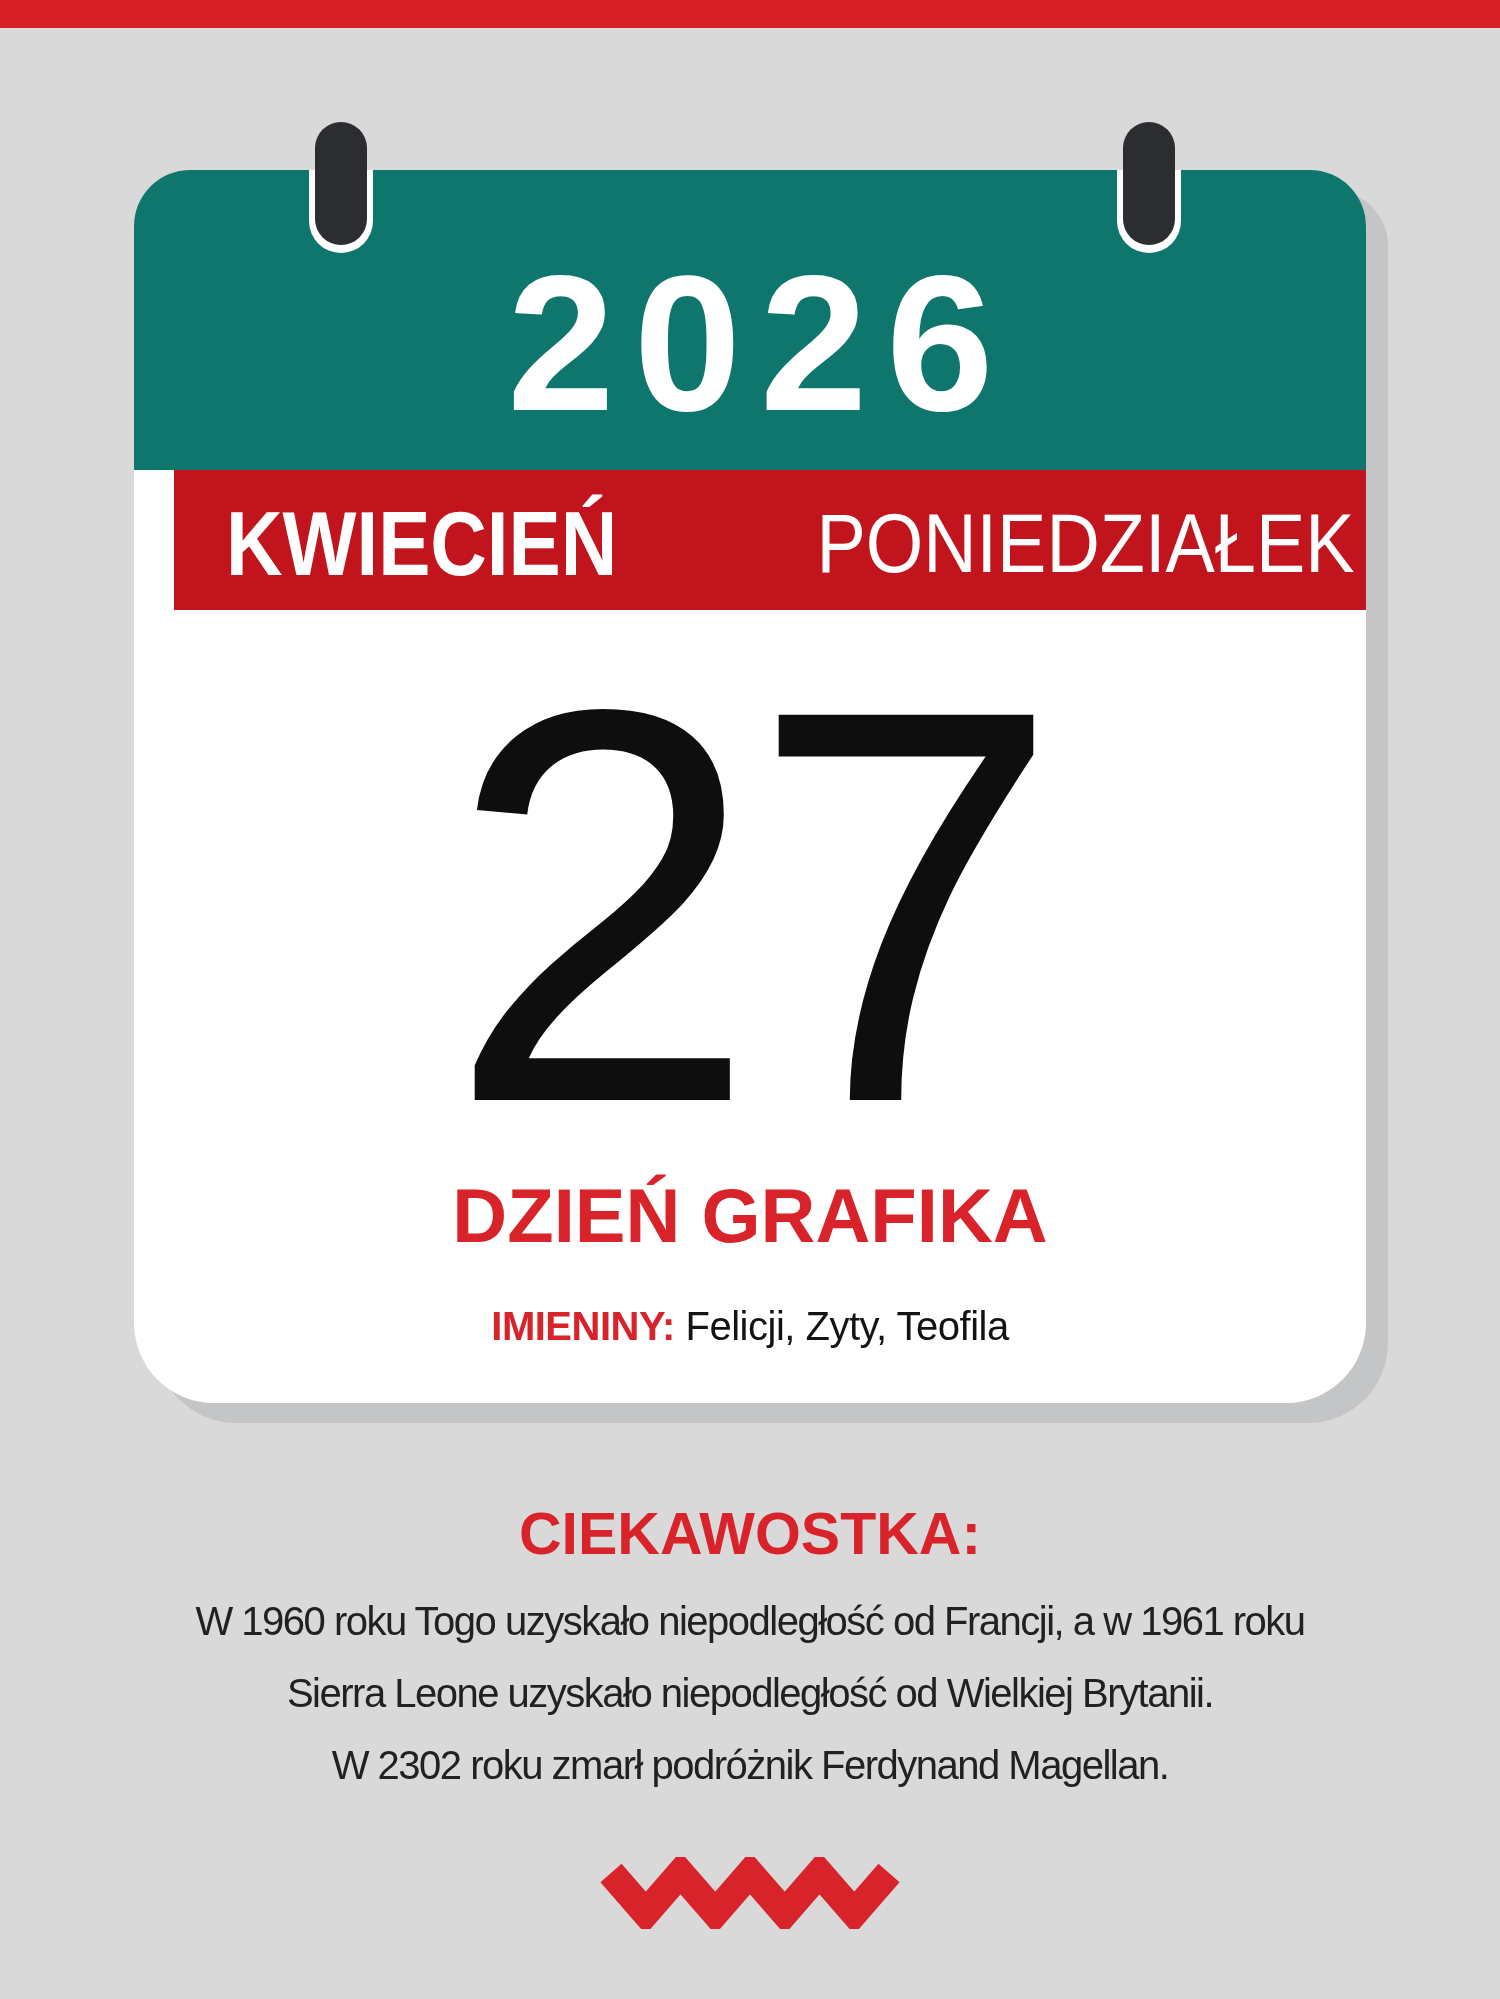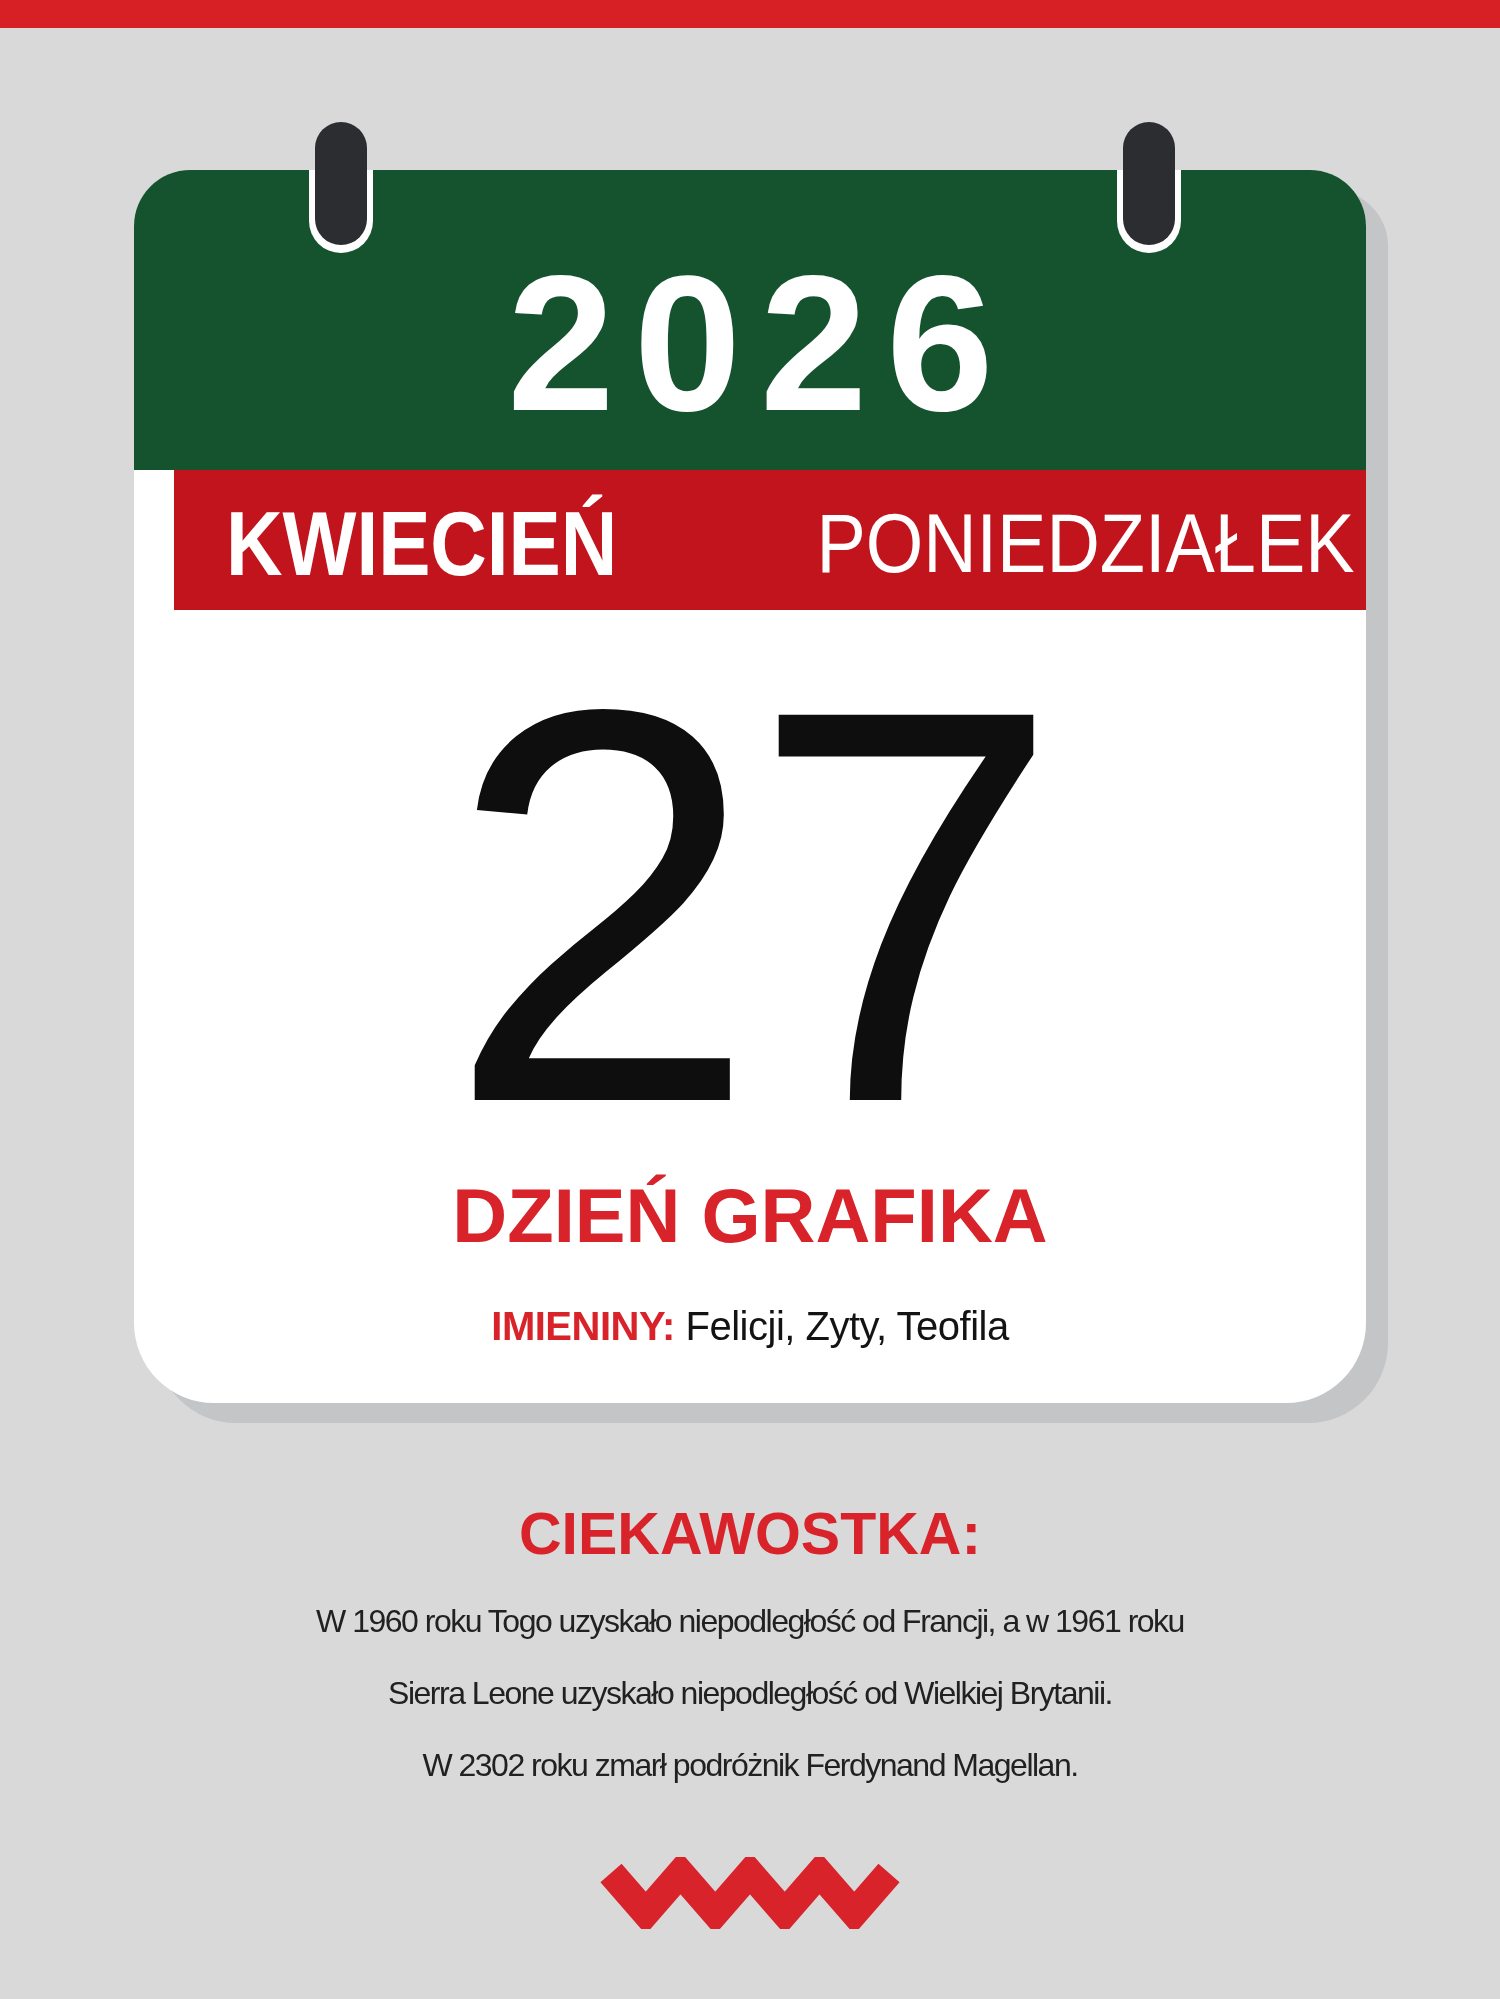--- a/index.html
+++ b/index.html
@@ -36,21 +36,21 @@
     box-shadow: 22px 20px 0 #c4c5c7;
     overflow: hidden;
     z-index: 1;
   }
 
   .card-header {
     position: absolute;
     left: 0; top: 0;
     width: 100%;
     height: 300px;
-    background: #14532d;
+    background: #0f766e;
   }
   .year {
     position: absolute;
     left: 0; top: 77px;
     width: 100%;
     text-align: center;
     font-size: 193px;
     font-weight: bold;
     line-height: 1;
     letter-spacing: 19px;
@@ -161,21 +161,21 @@
     font-size: 59px;
     font-weight: bold;
     line-height: 1;
     color: #d8232a;
   }
   .fact-lines {
     position: absolute;
     left: 0; top: 1585px;
     width: 100%;
     text-align: center;
-    font-size: 32px;
+    font-size: 40px;
     line-height: 72px;
     letter-spacing: -1.5px;
     color: #212121;
   }
 
   .zigzag {
     position: absolute;
     left: 597px;
     top: 1857px;
     width: 306px;

